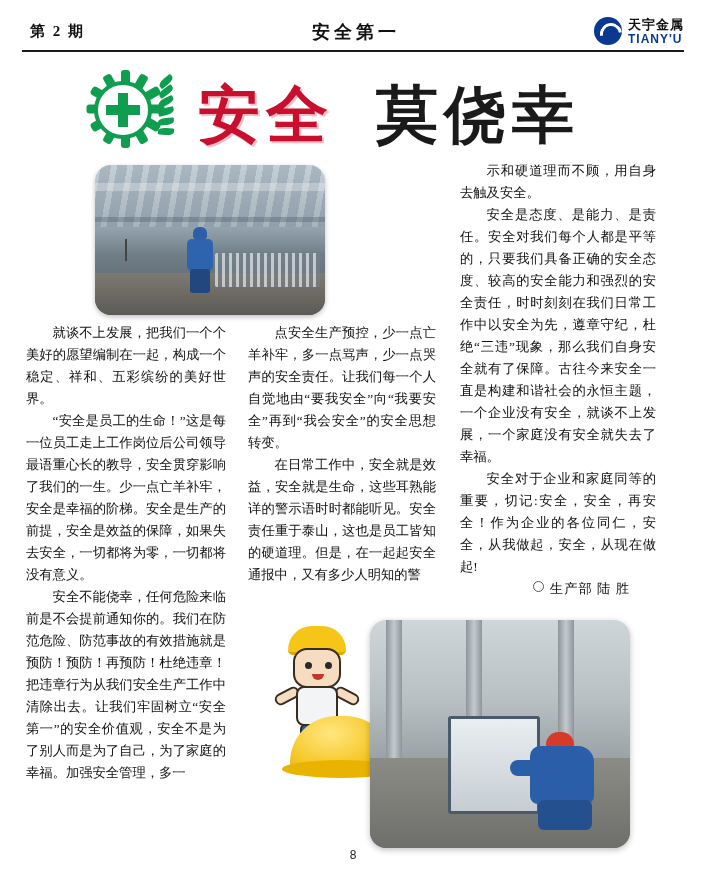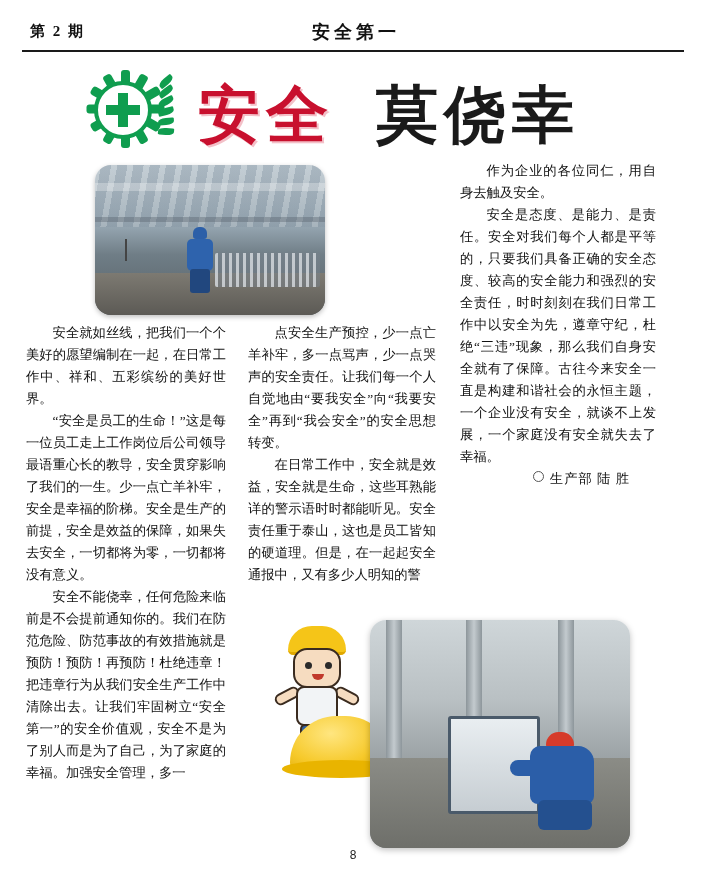--- a/index.html
+++ b/index.html
@@ -369,20 +369,27 @@
   }
 </style>
 </head>
 <body>
 
 <div class="page">
 
   <div class="header">
     <div class="issue-label">第 2 期</div>
     <div class="header-title">安全第一</div>
+    <div class="brand">
+      <div class="brand-mark"></div>
+      <div class="brand-text">
+        <span class="brand-cn">天宇金属</span>
+        <span class="brand-en">TIANY'U</span>
+      </div>
+    </div>
     <div class="header-rule"></div>
   </div>
 
   <div class="masthead">
     <div class="emblem">
       <div class="wheel">
         <span style="transform:rotate(0deg)"></span>
         <span style="transform:rotate(30deg)"></span>
         <span style="transform:rotate(60deg)"></span>
         <span style="transform:rotate(90deg)"></span>
@@ -417,33 +424,34 @@
     <div class="floor"></div>
     <div class="rack"></div>
     <div class="worker">
       <div class="head"></div>
         <div class="body"></div>
         <div class="legs"></div>
     </div>
   </div>
 
   <div class="col-text col1">
-    <p>安全就如丝线，把我们一个个美好的愿望编制在一起，在日常工作中、祥和、五彩缤纷的美好世界。</p>
+    <p>就谈不上发展，把我们一个个美好的愿望编制在一起，构成一个稳定、祥和、五彩缤纷的美好世界。</p>
     <p>“安全是员工的生命！”这是每一位员工走上工作岗位后公司领导最语重心长的教导，安全贯穿影响了我们的一生。少一点亡羊补牢，安全是幸福的阶梯。安全是生产的前提，安全是效益的保障，如果失去安全，一切都将为零，一切都将没有意义。</p>
     <p>安全不能侥幸，任何危险来临前是不会提前通知你的。我们在防范危险、防范事故的有效措施就是预防！预防！再预防！杜绝违章！把违章行为从我们安全生产工作中清除出去。让我们牢固树立“安全第一”的安全价值观，安全不是为了别人而是为了自己，为了家庭的幸福。加强安全管理，多一</p>
   </div>
 
   <div class="col-text col2">
     <p>点安全生产预控，少一点亡羊补牢，多一点骂声，少一点哭声的安全责任。让我们每一个人自觉地由“要我安全”向“我要安全”再到“我会安全”的安全思想转变。</p>
     <p>在日常工作中，安全就是效益，安全就是生命，这些耳熟能详的警示语时时都能听见。安全责任重于泰山，这也是员工皆知的硬道理。但是，在一起起安全通报中，又有多少人明知的警</p>
   </div>
 
   <div class="col-text col3">
-    <p>作为企业的各位同仁，用自身去触及安全。</p>
+    <p>示和硬道理而不顾，用自身去触及安全。</p>
     <p>安全是态度、是能力、是责任。安全对我们每个人都是平等的，只要我们具备正确的安全态度、较高的安全能力和强烈的安全责任，时时刻刻在我们日常工作中以安全为先，遵章守纪，杜绝“三违”现象，那么我们自身安全就有了保障。古往今来安全一直是构建和谐社会的永恒主题，一个企业没有安全，就谈不上发展，一个家庭没有安全就失去了幸福。</p>
+    <p>安全对于企业和家庭同等的重要，切记:安全，安全，再安全！作为企业的各位同仁，安全，从我做起，安全，从现在做起!</p>
     <p class="signature"><span class="sig-dot"></span><span>生产部  陆 胜</span></p>
   </div>
 
   <div class="mascot">
     <div class="m-arm l"></div>
     <div class="m-arm r"></div>
     <div class="m-hat"></div>
     <div class="m-head"></div>
     <div class="m-eye l"></div>
     <div class="m-eye r"></div>

